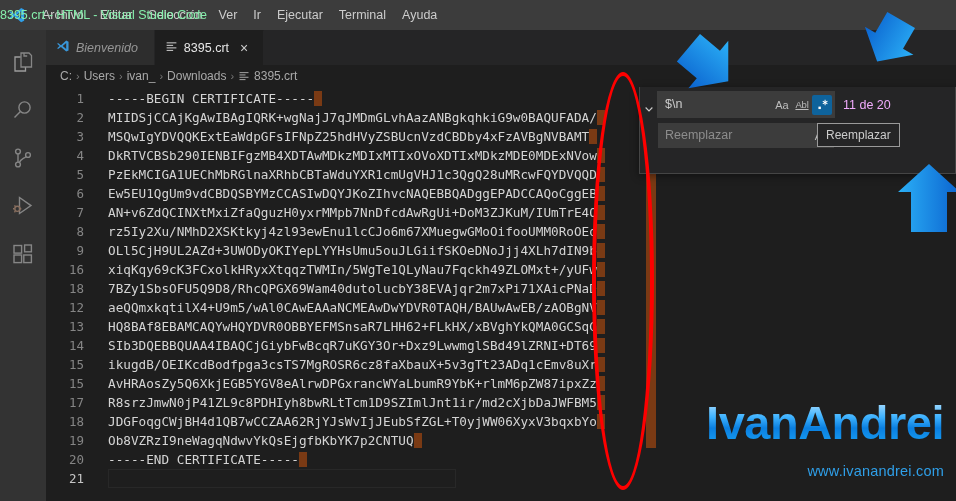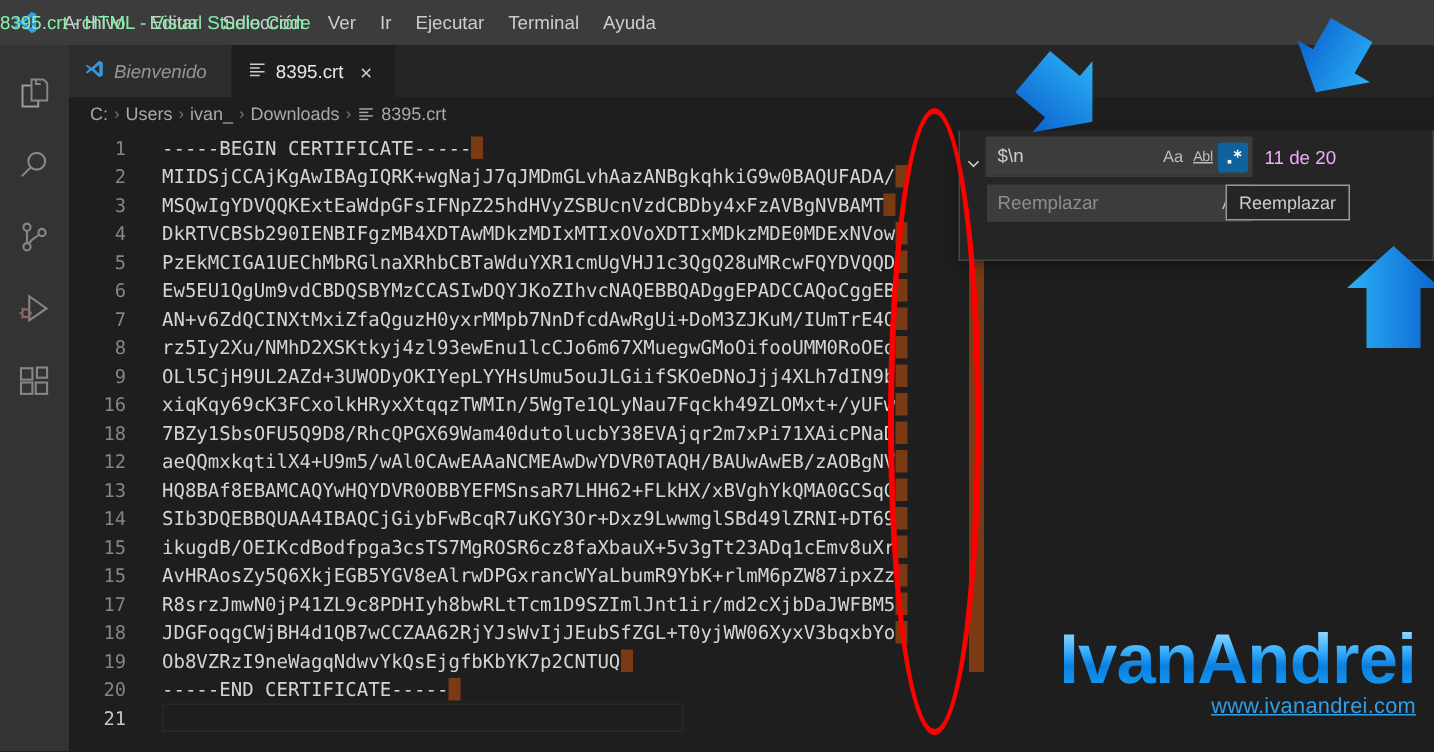--- a/index.html
+++ b/index.html
@@ -168,21 +168,21 @@
 
   
   .watermark { position: absolute; right: 12px; bottom: 22px; text-align: right; z-index: 45; }
   .wm-main {
     font-size: 47px; font-weight: bold; letter-spacing: -0.5px;
     background: linear-gradient(180deg,#bfe6ff 0%,#3fb3ff 38%,#0a7fe0 62%,#1aa2f5 100%);
     -webkit-background-clip: text; background-clip: text; color: transparent;
     -webkit-text-fill-color: transparent; line-height: 1;
     font-family: "Liberation Sans", sans-serif;
   }
-  .wm-sub { font-size: 14.5px; color: #2f9fe8; margin-top: 1px; letter-spacing: .2px; text-decoration: underline; }
+  .wm-sub { font-size: 14.5px; color: #2f9fe8; margin-top: 17px; letter-spacing: .2px; }
 </style>
 </head>
 <body>
 
 <div id="app">
 
   <div class="titlebar">
     <div class="vscode-logo">
       <svg width="18" height="18" viewBox="0 0 24 24">
         <path d="M17.5 2.5 L21.5 4.5 L21.5 19.5 L17.5 21.5 L8.5 13.5 L3.5 17 L2 15.8 L6.2 12 L2 8.2 L3.5 7 L8.5 10.5 Z M17.5 7 L11.5 12 L17.5 17 Z" fill="#2f9fe8"></path>

